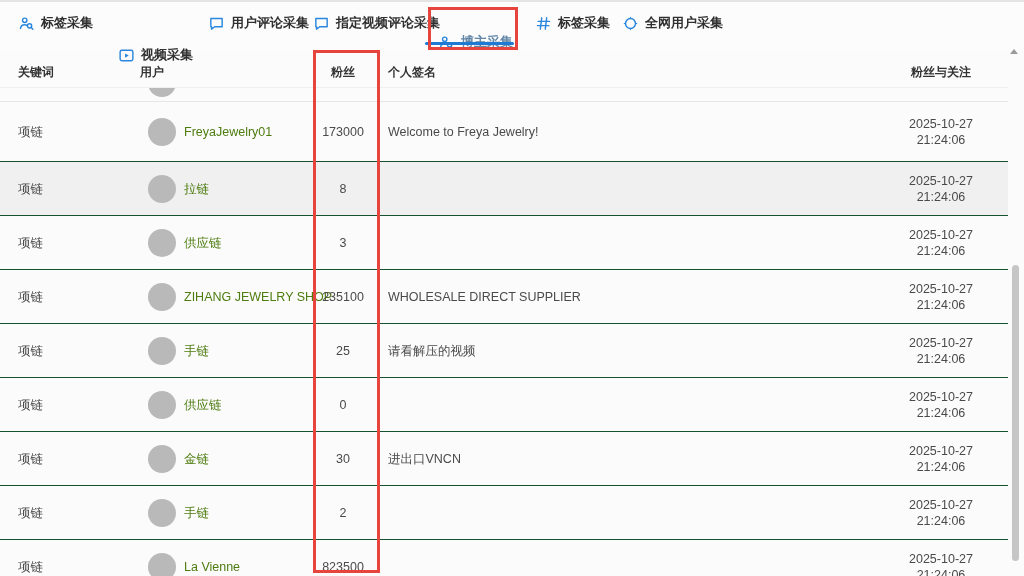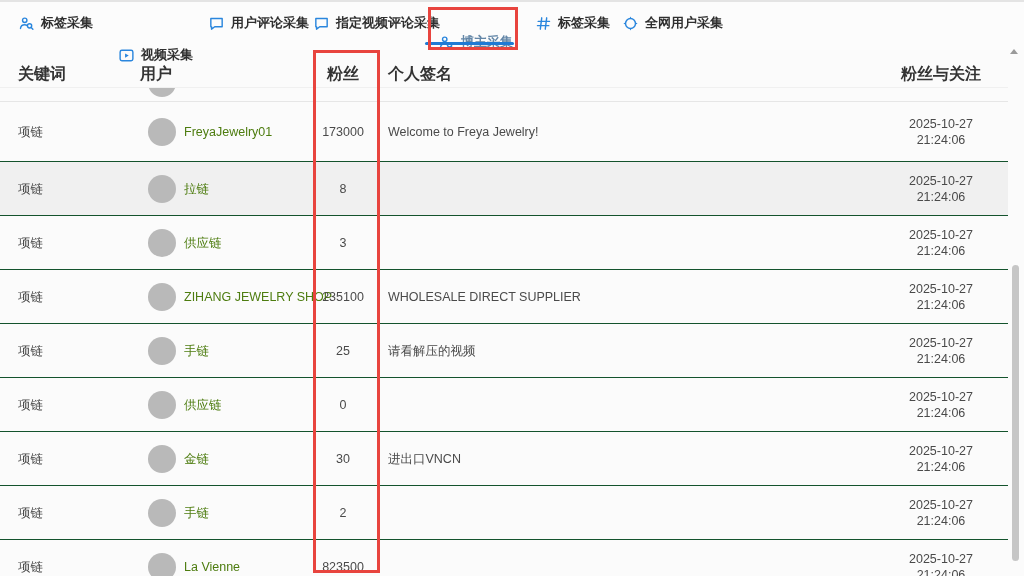--- a/index.html
+++ b/index.html
@@ -22,21 +22,21 @@
   .tab:nth-child(5){left:438px;margin-top:19px;}
   .tab:nth-child(6){left:535px;}
   .tab:nth-child(7){left:622px;}
   .active-underline{position:absolute;left:425px;top:40px;width:89px;height:3px;background:#1f7ad4;border-radius:2px;}
   
   .anno{position:absolute;border:3px solid #e8443e;box-sizing:border-box;z-index:40;pointer-events:none;}
   .anno-tab{left:428px;top:5px;width:90px;height:43px;}
   .anno-col{left:313px;top:48px;width:67px;height:523px;}
   
   .thead{position:absolute;left:0;top:56px;width:1008px;height:28px;}
-  .th{position:absolute;top:6px;font-size:16px;font-weight:bold;color:#333;}
+  .th{position:absolute;top:6px;font-size:12px;font-weight:bold;color:#333;}
   .col-keyword{left:18px;}
   .col-user{left:140px;}
   .col-fans{left:314px;width:58px;text-align:center;}
   .col-sig{left:388px;}
   .col-time{left:886px;width:110px;text-align:center;}
   
   .row-sliver{position:absolute;left:0;top:85px;width:1008px;height:14px;overflow:hidden;border-top:1px solid #f0f0f0;}
   .row-sliver .avatar{position:absolute;left:148px;top:-19px;}
   
   .tbody{position:absolute;left:0;top:99px;width:1008px;border-top:1px solid #e6e6e6;}

